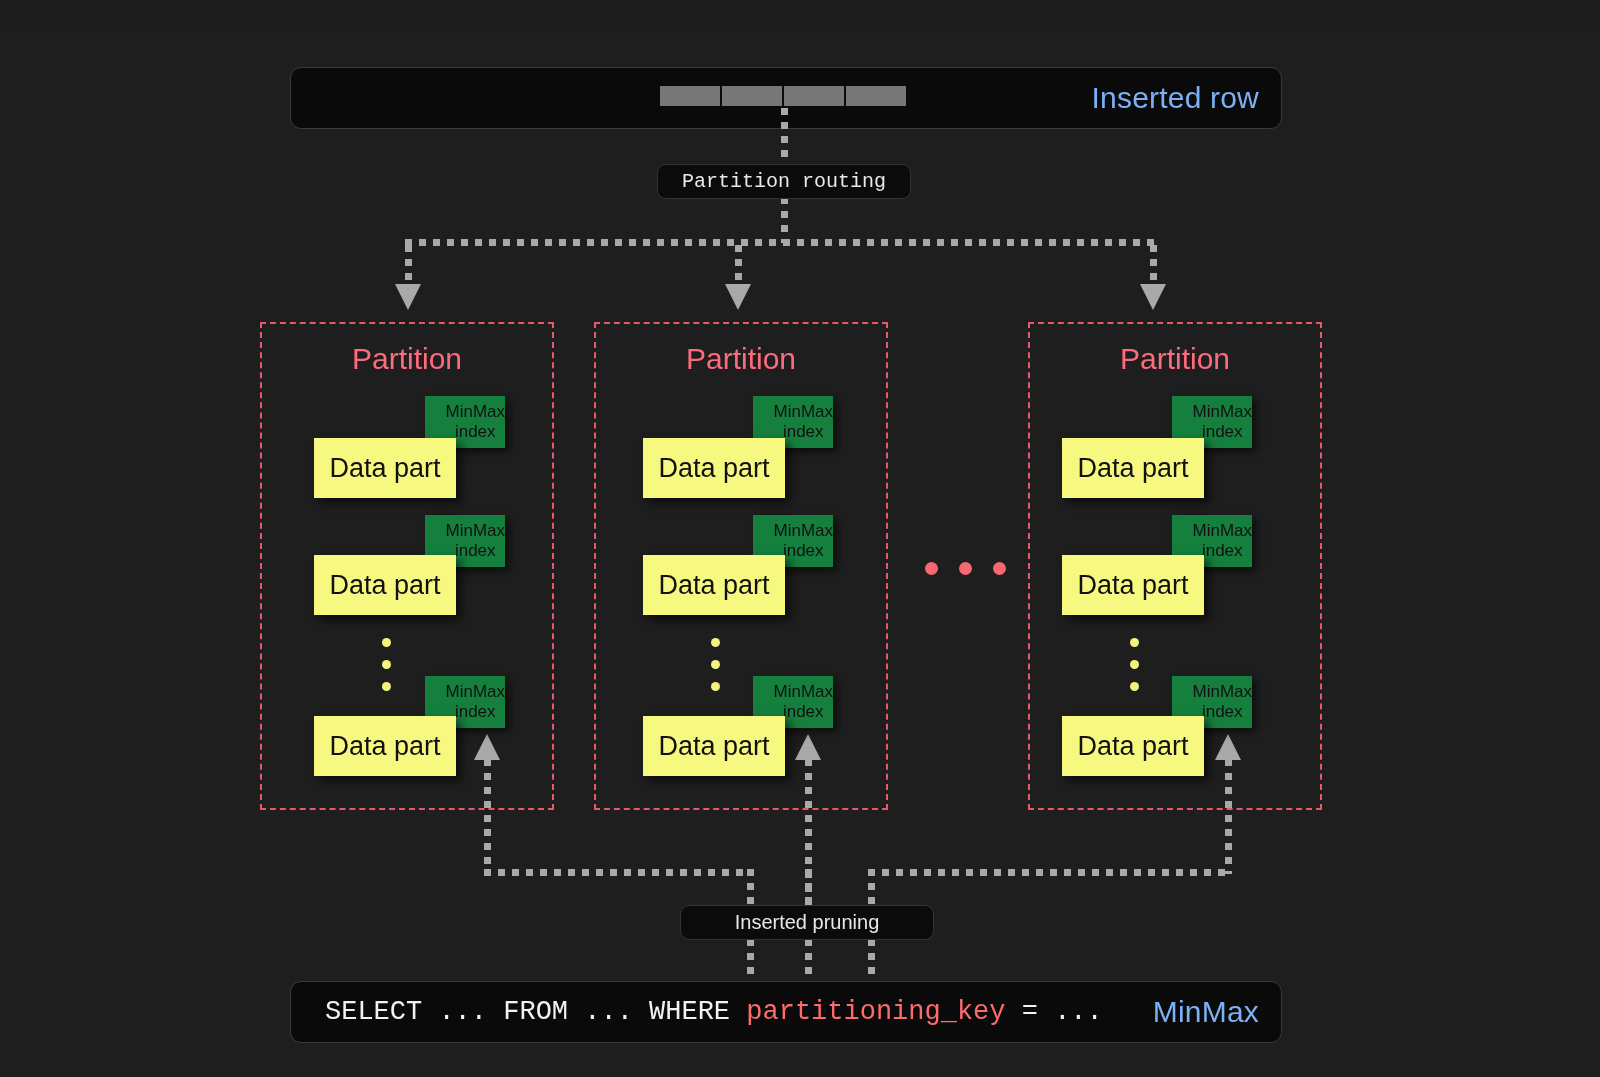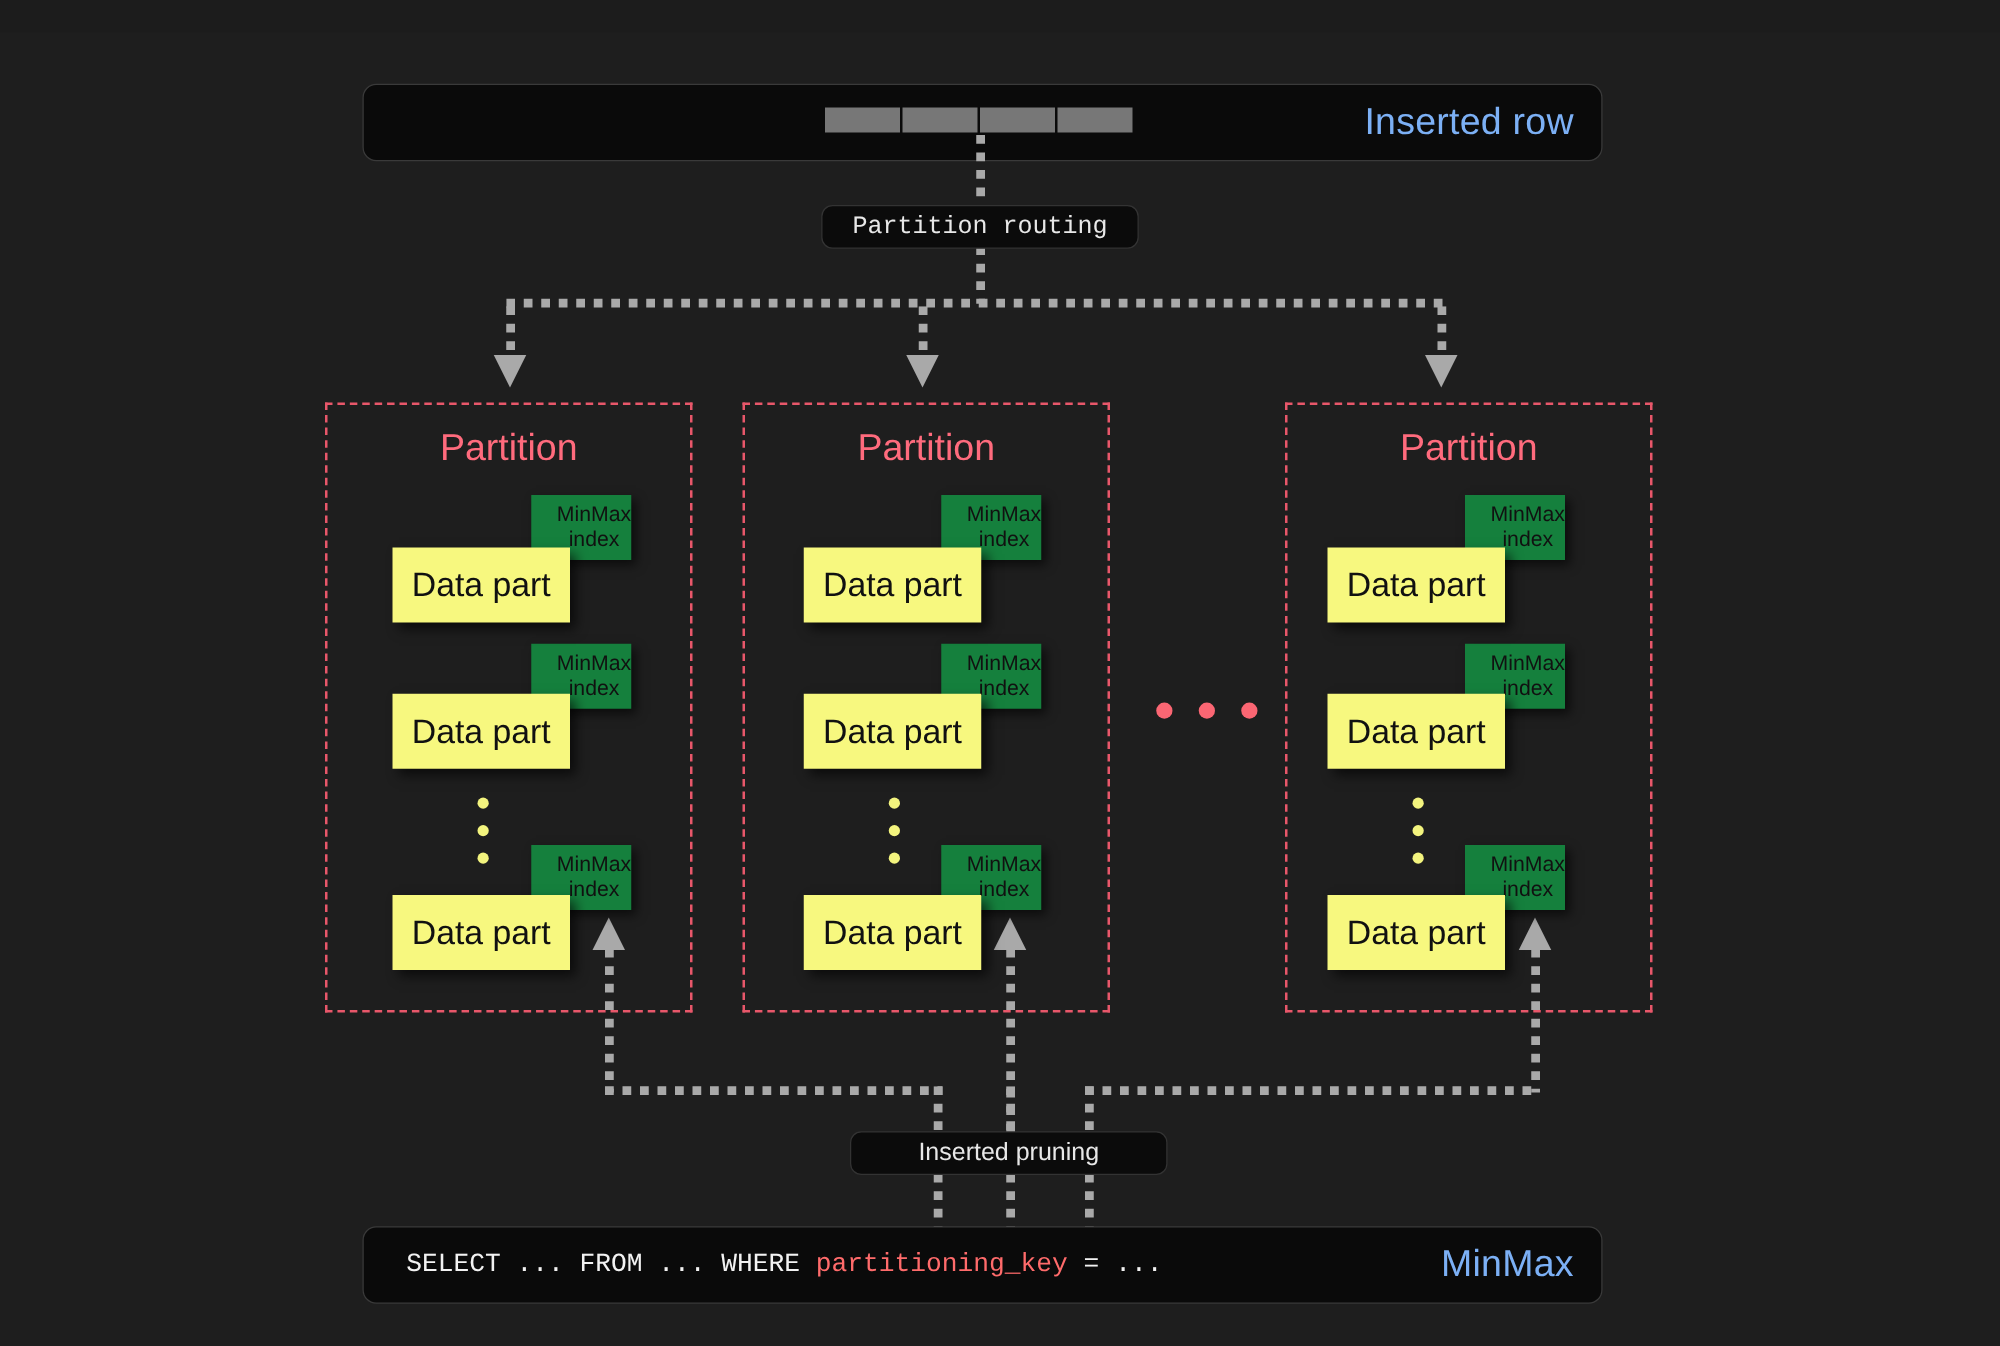--- a/index.html
+++ b/index.html
@@ -157,21 +157,21 @@
     margin-right: 21px;
   }
 
   
   .sql {
     position: absolute;
     left: 34px;
     top: 50%;
     transform: translateY(-50%);
     font-family: "Liberation Mono", monospace;
-    font-size: 21px;
+    font-size: 27px;
     white-space: pre;
     color: #f2f2f2;
     text-align: center;
   }
   .sql .key { color: #ff6b6b; }
 </style>
 </head>
 <body>
 
 <div id="stage">

